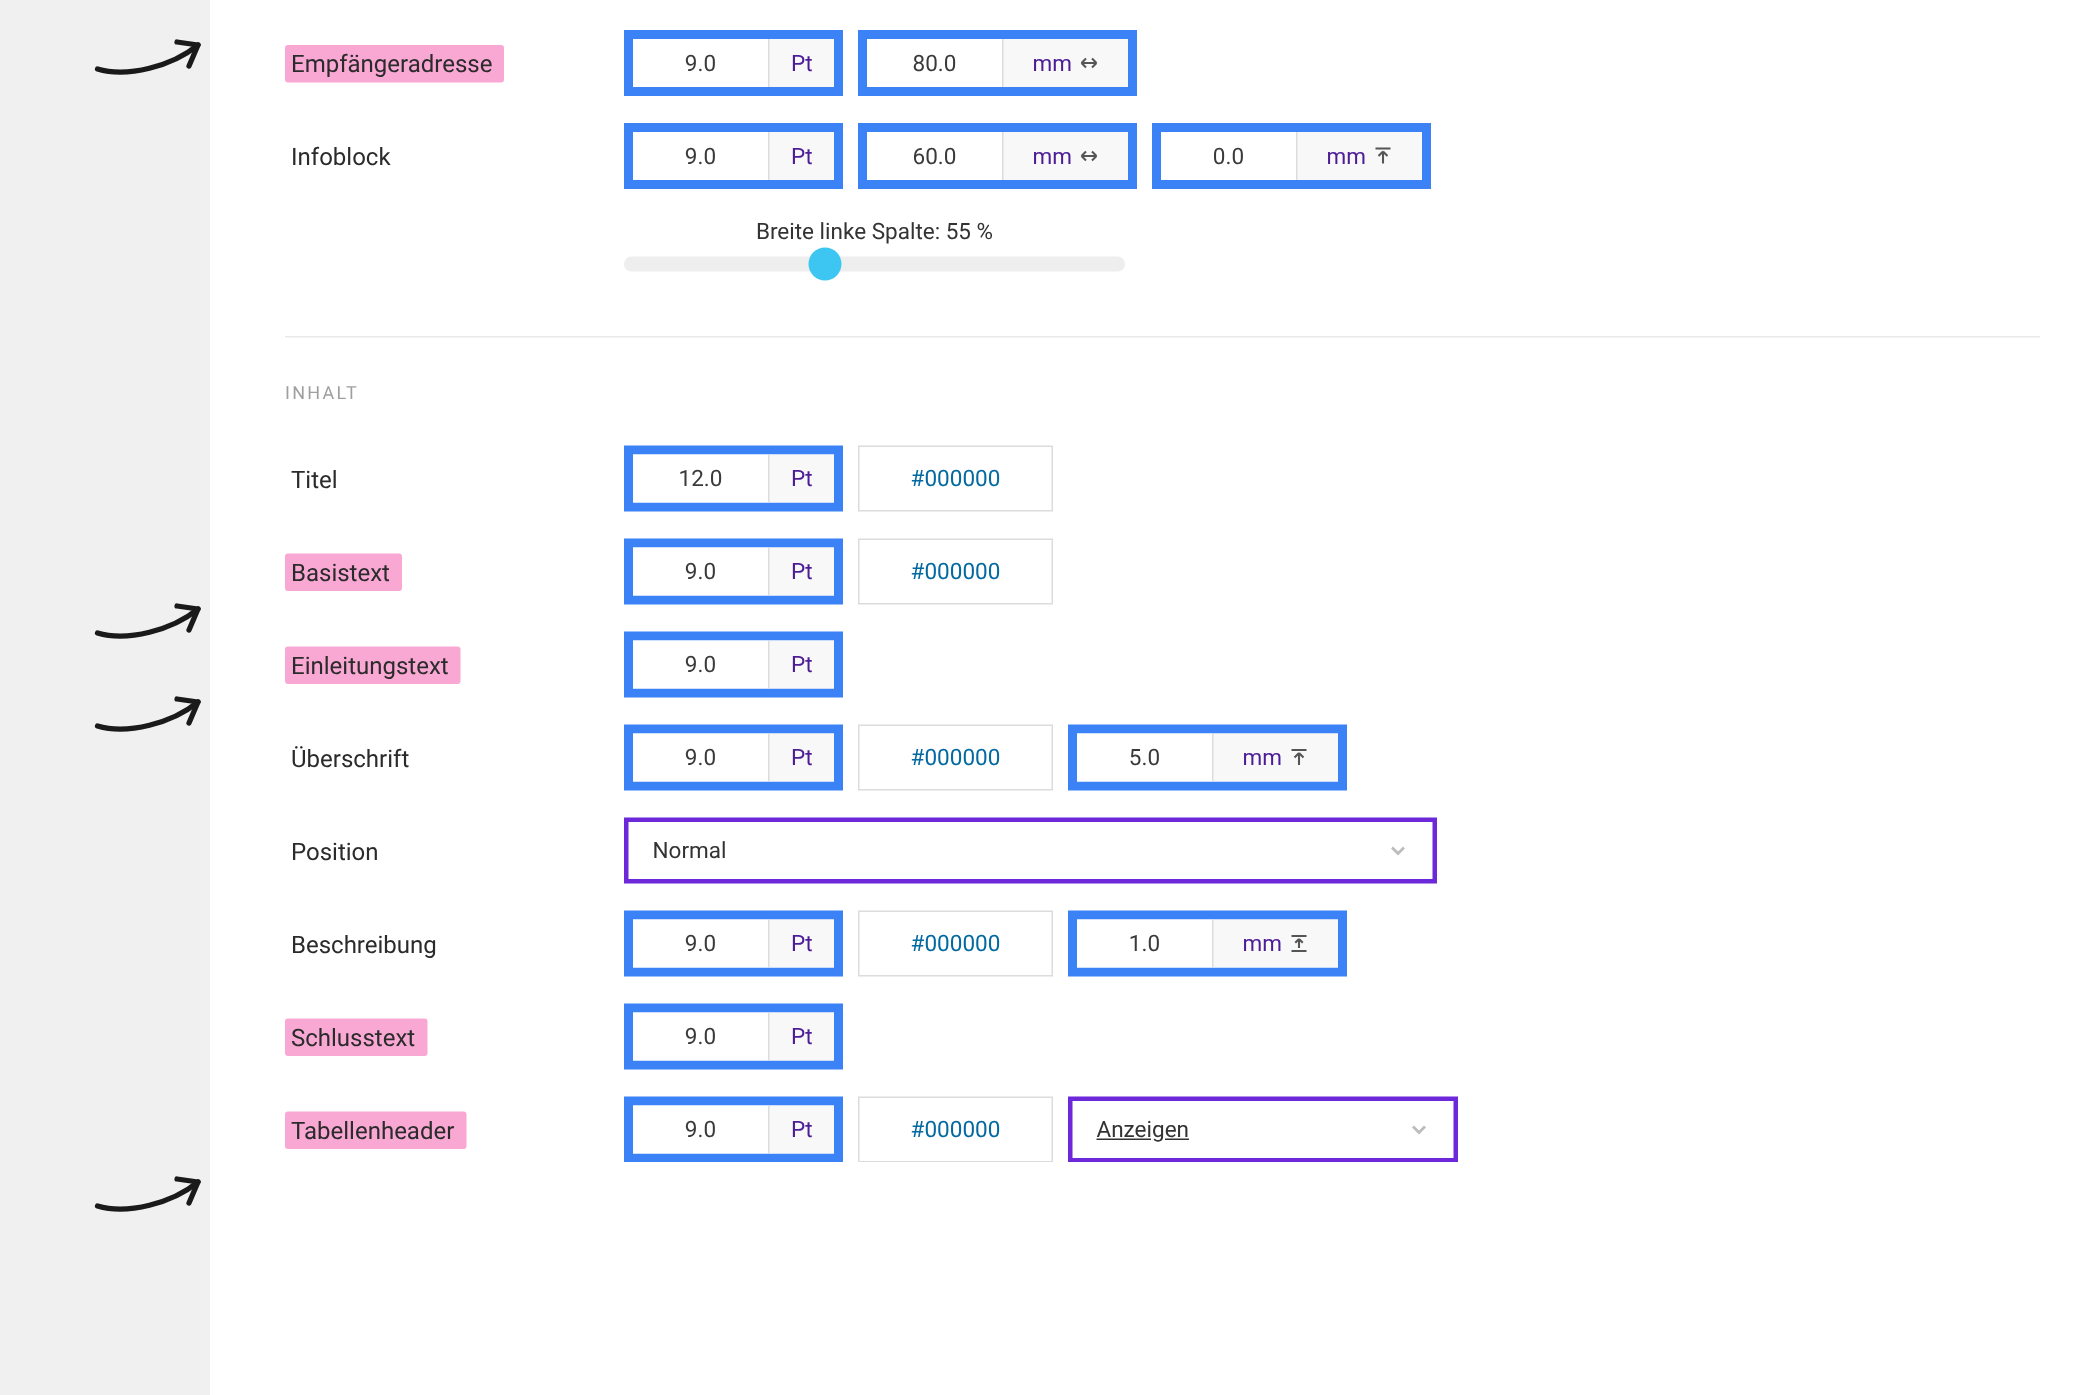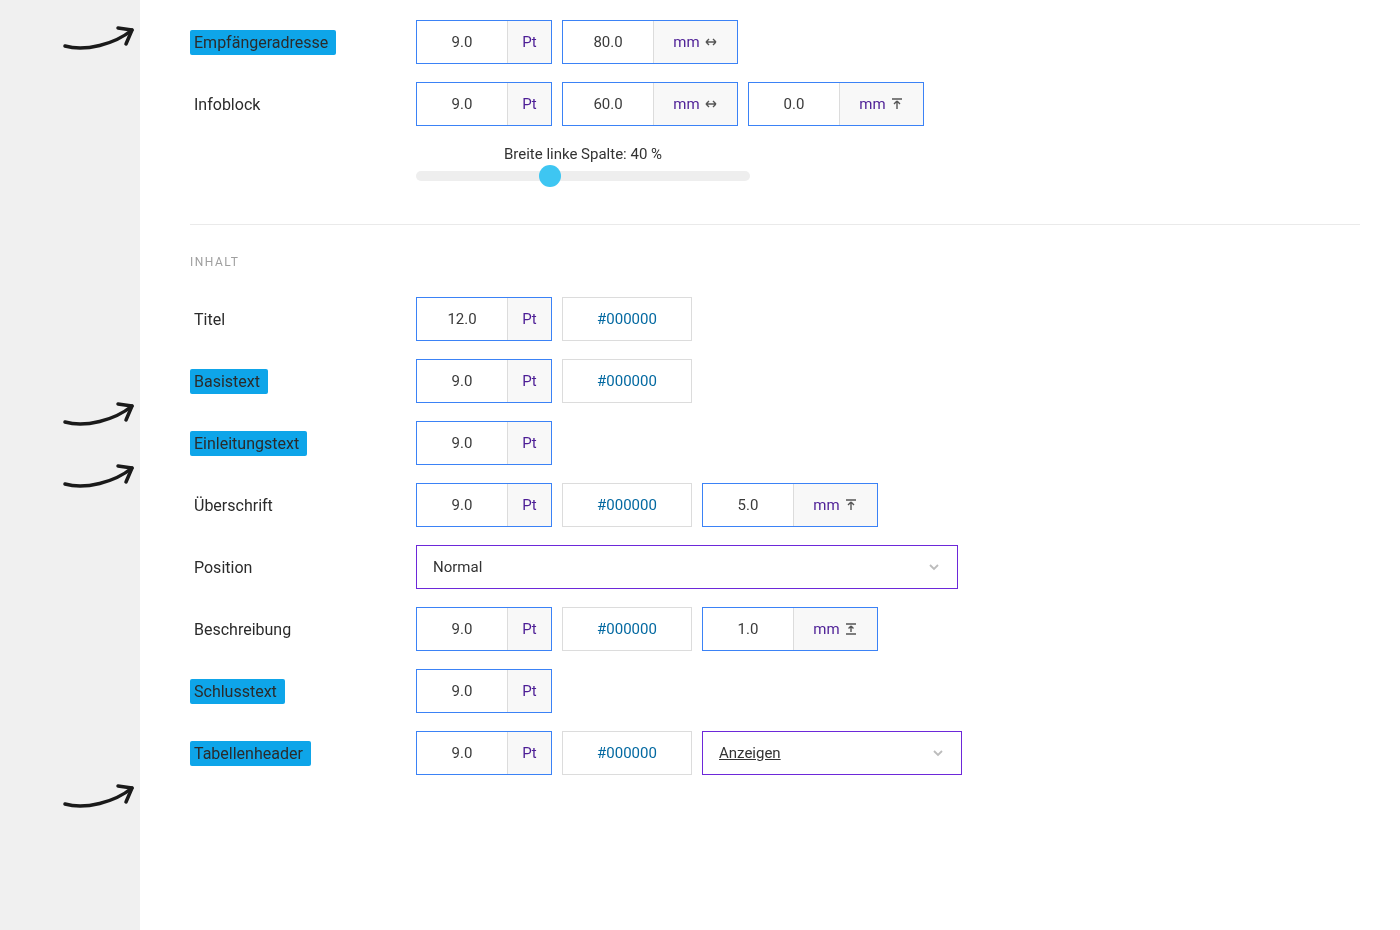--- a/index.html
+++ b/index.html
@@ -43,30 +43,30 @@
     flex: 0 0 226px;
     display: flex;
     align-items: center;
   }
   .label {
     font-size: 16px;
     color: #2b2b2b;
     padding: 3px 8px 3px 4px;
     border-radius: 2px;
   }
-  .hl { background: #0ea5e9; }
+  .hl { background: #f9a8d4; }
   .controls {
     display: flex;
     align-items: center;
     gap: 10px;
   }
 
   .unit-group {
     display: inline-flex;
-    border: 1px solid #3b82f6;
+    border: 6px solid #3b82f6;
     background: #fff;
     height: 44px;
   }
   .unit-group .num {
     width: 90px;
     border: none;
     text-align: center;
     font-size: 15px;
     font-family: inherit;
     color: #3a3a3a;
@@ -95,21 +95,21 @@
     align-items: center;
     justify-content: center;
     font-size: 15px;
     color: #0369a1;
   }
 
   .select {
     display: inline-flex;
     align-items: center;
     justify-content: space-between;
-    border: 1px solid #6d28d9;
+    border: 3px solid #6d28d9;
     height: 44px;
     padding: 0 16px;
     font-size: 15px;
     color: #333;
     background: #fff;
     cursor: pointer;
   }
   .select.wide { width: 542px; }
   .select.mid  { width: 260px; text-decoration: underline; }
   .chevron {
@@ -243,21 +243,21 @@
               <use href="#i-margintop"></use>
             </svg>
         </span>
       </div>
     </div>
   </div>
 
   <div class="row">
     <div class="label-col"></div>
     <div class="slider-block">
-      <div class="slider-caption">Breite linke Spalte: 40 %</div>
+      <div class="slider-caption">Breite linke Spalte: 55 %</div>
       <div class="slider">
         <div class="knob" style="left:40%"></div>
       </div>
     </div>
   </div>
 
   <hr class="sep">
 
   <div class="section-title">INHALT</div>
 

